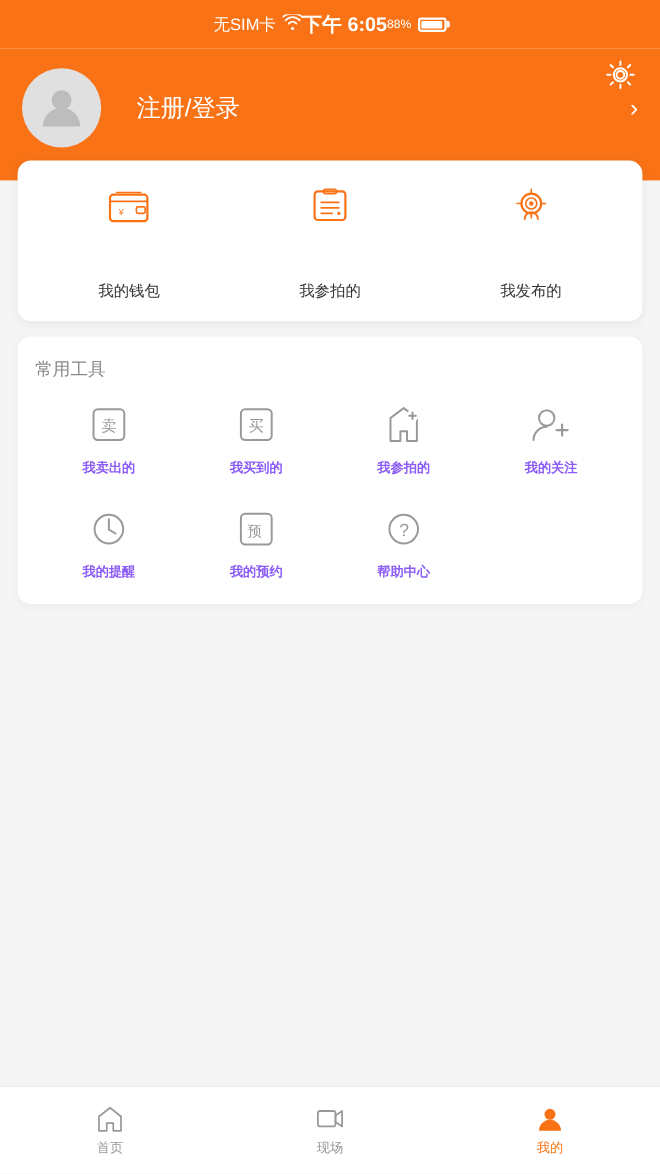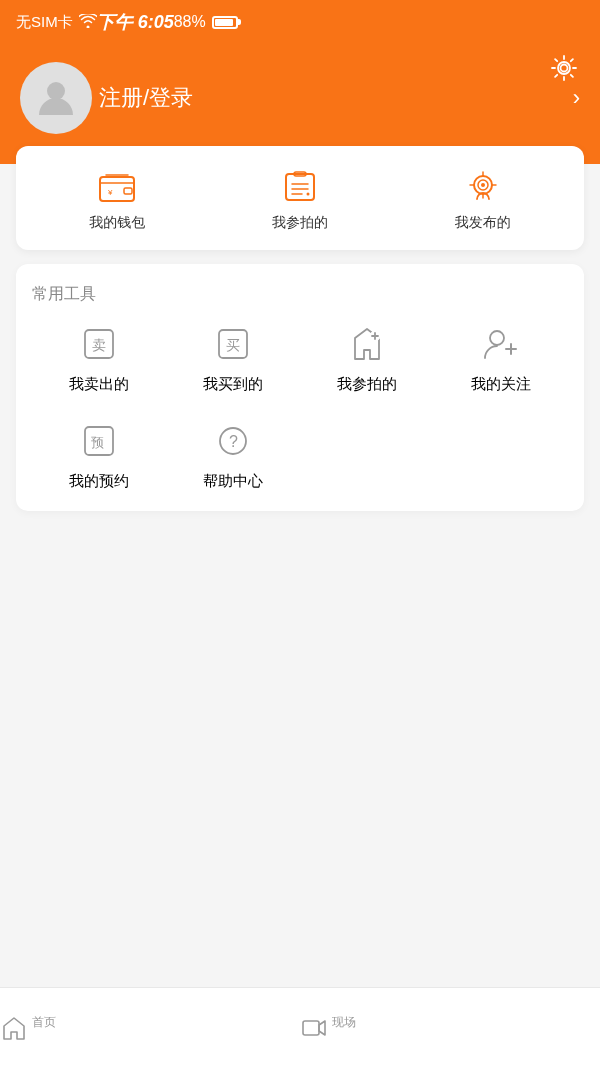--- a/index.html
+++ b/index.html
@@ -13,29 +13,29 @@
       position: relative;
     }
 
     
     .status-bar {
       width: 100%;
       height: 44px;
       background: #f97316;
       display: flex;
       align-items: center;
-      justify-content: flex-start;
+      justify-content: center;
       padding: 12px 16px;
       color: #fff;
       font-size: 15px;
       font-weight: 500;
     }
     .status-left { display: flex; align-items: center; gap: 6px; }
-    .status-center { font-size: 18px; font-weight: 600; font-style: italic; }
-    .status-right { display: flex; align-items: center; gap: 6px; font-size: 16px; }
+    .status-center { font-size: 18px; font-weight: 600; }
+    .status-right { display: flex; align-items: center; gap: 6px; font-size: 11px; }
     .battery-bar {
       display: inline-block;
       width: 26px; height: 13px;
       border: 2px solid #fff;
       border-radius: 3px;
       position: relative;
     }
     .battery-bar::after {
       content: '';
       position: absolute;
@@ -63,21 +63,21 @@
       position: absolute;
       top: 8px;
       right: 20px;
       width: 32px; height: 32px;
       display: flex; align-items: center; justify-content: center;
       cursor: pointer;
     }
     .profile-row {
       display: flex;
       align-items: center;
-      gap: 7px;
+      gap: 32px;
       margin-top: 10px;
       cursor: pointer;
     }
     .avatar-circle {
       width: 72px; height: 72px;
       border-radius: 50%;
       background: #e0e0e0;
       display: flex; align-items: center; justify-content: center;
       flex-shrink: 0;
     }
@@ -113,20 +113,21 @@
       cursor: pointer;
       flex: 1;
     }
     .quick-icon {
       width: 46px; height: 38px;
       display: flex; align-items: center; justify-content: center;
     }
     .quick-label {
       font-size: 14px;
       color: #333;
+      margin-top: 42px;
     }
 
     
     .tools-card {
       background: #fff;
       border-radius: 12px;
       margin: 0 16px 14px 16px;
       padding: 20px 16px 20px 16px;
       box-shadow: 0 2px 8px rgba(0,0,0,0.04);
     }
@@ -145,41 +146,42 @@
       flex-direction: column;
       align-items: center;
       gap: 8px;
       cursor: pointer;
     }
     .tool-icon {
       width: 46px; height: 46px;
       display: flex; align-items: center; justify-content: center;
     }
     .tool-label {
-      font-size: 15px;
-      color: #000000;
+      font-size: 12px;
+      color: #8b5cf6;
+      font-weight: bold;
     }
 
     
     .bottom-nav {
       position: absolute;
       bottom: 0;
       left: 0;
       width: 100%;
       height: 80px;
       background: #fff;
       border-top: 1px solid #e8e8e8;
       display: flex;
       align-items: center;
       justify-content: space-around;
     }
     .nav-item {
       display: flex;
-      flex-direction: row;
-      align-items: flex-start;
+      flex-direction: column;
+      align-items: center;
       gap: 4px;
       cursor: pointer;
       flex: 1;
     }
     .nav-icon {
       width: 28px; height: 28px;
       display: flex; align-items: center; justify-content: center;
     }
     .nav-label {
       font-size: 12px;
@@ -321,20 +323,29 @@
       <div class="tool-icon">
         <svg width="40" height="40" viewBox="0 0 40 40" fill="none">
           <circle cx="16" cy="14" r="7" stroke="#999" stroke-width="1.8" fill="none"></circle>
           <path d="M4 34c0-6.6 5.4-12 12-12" stroke="#999" stroke-width="1.8" stroke-linecap="round" fill="none"></path>
           <path d="M30 20v10M25 25h10" stroke="#999" stroke-width="2" stroke-linecap="round"></path>
         </svg>
       </div>
       <span class="tool-label">我的关注</span>
     </div>
 
+    <div class="tool-item">
+      <div class="tool-icon">
+        <svg width="40" height="40" viewBox="0 0 40 40" fill="none">
+          <circle cx="20" cy="20" r="13" stroke="#999" stroke-width="1.8" fill="none"></circle>
+          <path d="M20 11v9.5l6 3.5" stroke="#999" stroke-width="1.8" stroke-linecap="round" stroke-linejoin="round"></path>
+        </svg>
+      </div>
+      <span class="tool-label">我的提醒</span>
+    </div>
 
     <div class="tool-item">
       <div class="tool-icon">
         <svg width="40" height="40" viewBox="0 0 40 40" fill="none">
           <rect x="6" y="6" width="28" height="28" rx="4" stroke="#999" stroke-width="1.8"></rect>
           <text x="12" y="26" font-size="13" fill="#999" font-family="sans-serif" font-weight="500">预</text>
         </svg>
       </div>
       <span class="tool-label">我的预约</span>
     </div>
@@ -367,14 +378,23 @@
     <div class="nav-icon">
       <svg width="26" height="26" viewBox="0 0 26 26" fill="none">
         <rect x="2" y="6" width="16" height="14" rx="2" stroke="#999" stroke-width="1.6" fill="none"></rect>
         <path d="M18 10l6-4v14l-6-4V10z" stroke="#999" stroke-width="1.6" stroke-linejoin="round" fill="none"></path>
       </svg>
     </div>
     <span class="nav-label">现场</span>
   </div>
 
 
+  <div class="nav-item">
+    <div class="nav-icon active">
+      <svg width="26" height="26" viewBox="0 0 26 26" fill="none">
+        <circle cx="13" cy="9" r="5" fill="#f97316"></circle>
+        <path d="M3 24c0-5.5 4.5-10 10-10s10 4.5 10 10" fill="#f97316"></path>
+      </svg>
+    </div>
+    <span class="nav-label active">我的</span>
+  </div>
 
 </div>
 
 </body></html>

